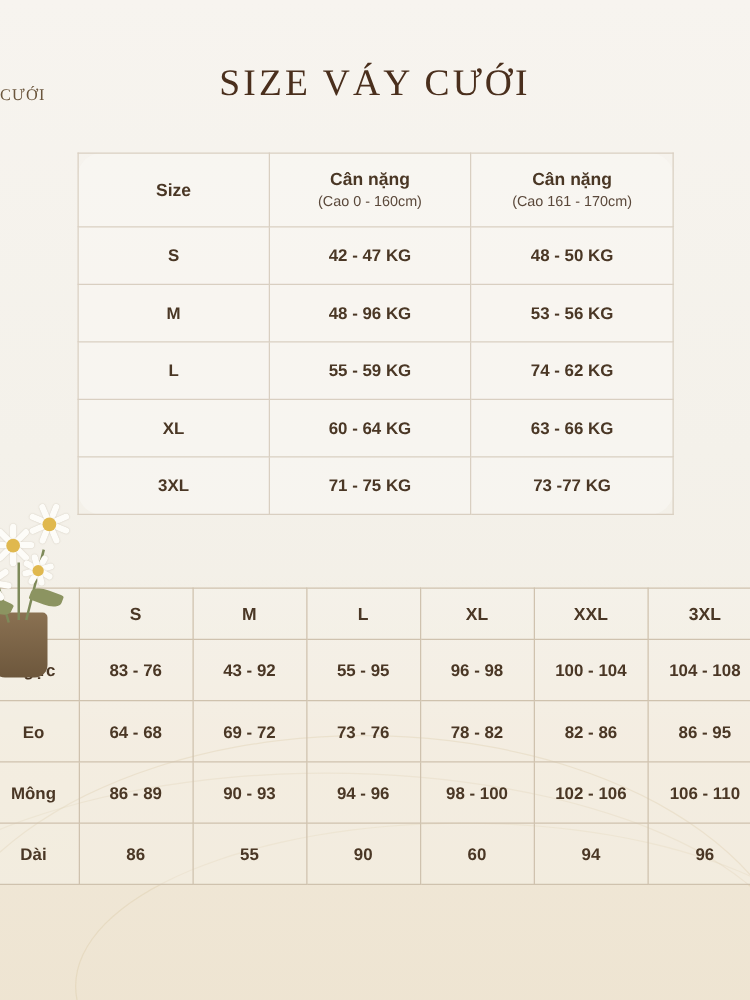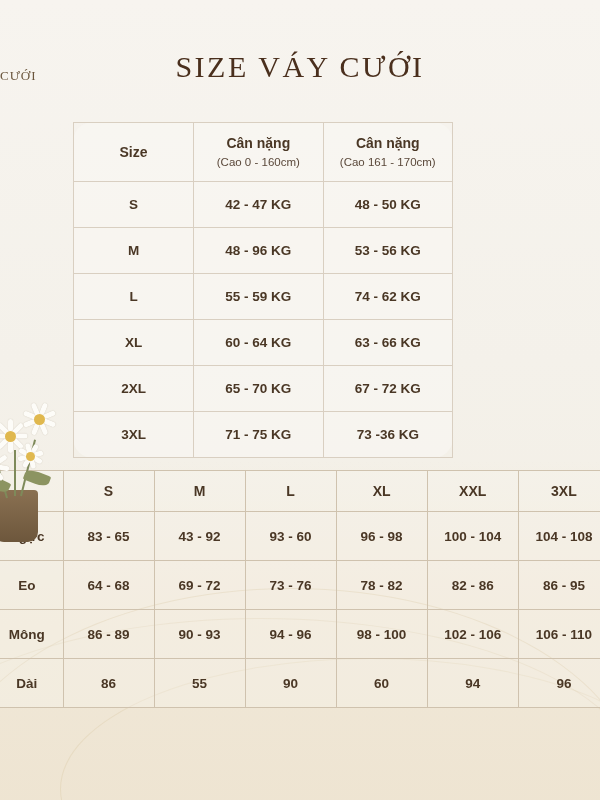--- a/index.html
+++ b/index.html
@@ -70,23 +70,23 @@
     font-family: "Liberation Serif", serif;
     font-size: 30px;
     letter-spacing: 2.5px;
     color: #4a2f1d;
     font-weight: 400;
   }
 
   
   #weight-table {
     position: absolute;
-    left: 73px;
+    left: 62px;
     top: 122px;
-    width: 380px;
+    width: 477px;
     border-collapse: collapse;
     background: rgba(250,248,244,0.55);
     border-radius: 20px;
   }
   #weight-table td, #weight-table th {
     border: 1px solid #d9cfc1;
     text-align: center;
     font-size: 13.5px;
     font-weight: bold;
     color: #4a3725;
@@ -242,50 +242,45 @@
       <td>L</td>
       <td>55 - 59 KG</td>
       <td>74 - 62 KG</td>
     </tr>
     <tr>
       <td>XL</td>
       <td>60 - 64 KG</td>
       <td>63 - 66 KG</td>
     </tr>
     <tr>
-      <td>2XL</td>
-      <td>65 - 70 KG</td>
-      <td>67 - 72 KG</td>
-    </tr>
-    <tr>
       <td>3XL</td>
       <td>71 - 75 KG</td>
-      <td>73 -36 KG</td>
+      <td>73 -77 KG</td>
     </tr>
   </tbody>
 </table>
 
 <table id="measure-table">
   <thead>
     <tr>
       <th class="row-label"></th>
       <th class="size-col">S</th>
       <th class="size-col">M</th>
       <th class="size-col">L</th>
       <th class="size-col">XL</th>
       <th class="size-col">XXL</th>
       <th class="size-col">3XL</th>
     </tr>
   </thead>
   <tbody>
     <tr>
       <td class="row-label">Ngực</td>
-      <td>83 - 65</td>
+      <td>83 - 76</td>
       <td>43 - 92</td>
-      <td>93 - 60</td>
+      <td>55 - 95</td>
       <td>96 - 98</td>
       <td>100 - 104</td>
       <td>104 - 108</td>
     </tr>
     <tr>
       <td class="row-label">Eo</td>
       <td>64 - 68</td>
       <td>69 - 72</td>
       <td>73 - 76</td>
       <td>78 - 82</td>

